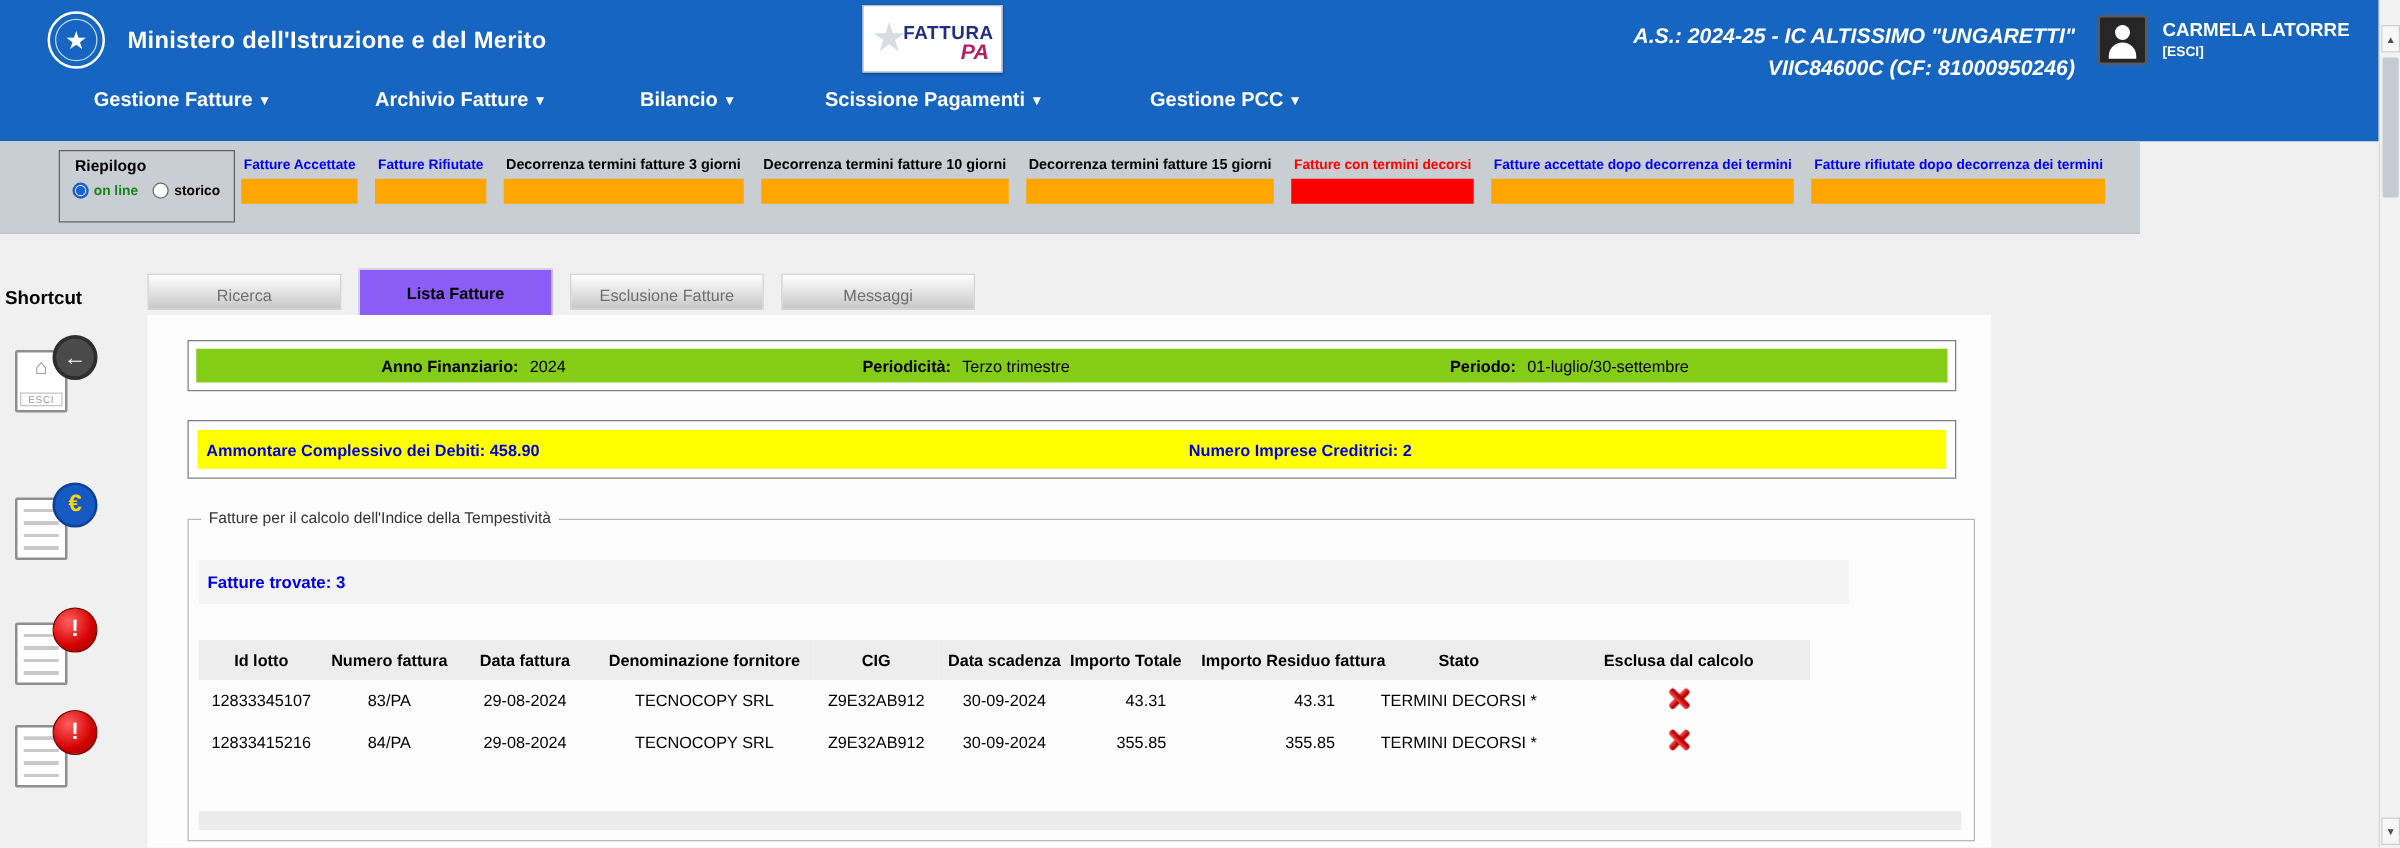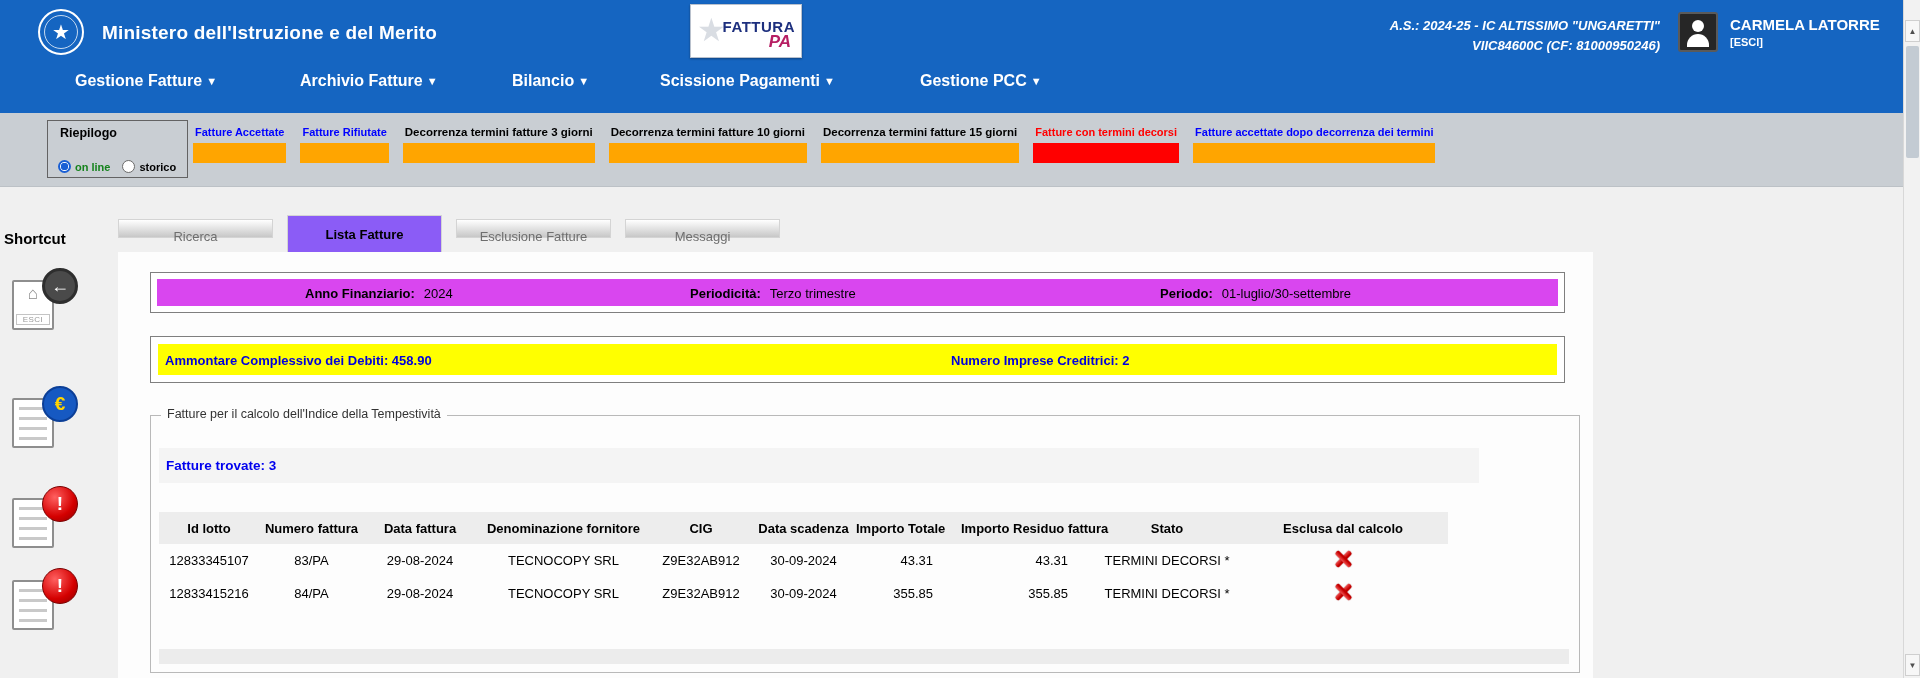--- a/index.html
+++ b/index.html
@@ -15,35 +15,35 @@
   .hdr { position:absolute; left:0; top:0; width:1903px; height:113px; background:#1565c1; }
   .emblem { position:absolute; left:38px; top:9px; width:46px; height:46px; border:2px solid #fff; border-radius:50%;
             display:flex; align-items:center; justify-content:center; color:#fff; font-size:20px; }
   .emblem::after { content:""; position:absolute; inset:4px; border:1px solid rgba(255,255,255,.75); border-radius:50%; }
   .ministry { position:absolute; left:102px; top:22px; color:#fff; font-weight:bold; font-size:19px; letter-spacing:.2px; white-space:nowrap; }
   .applogo { position:absolute; left:690px; top:4px; width:112px; height:54px; background:#fff; border:1px solid #b9c1cd; box-shadow:0 1px 2px rgba(0,0,0,.35); }
   .applogo .wm { position:absolute; left:6px; top:6px; font-size:32px; color:#d9dde3; }
   .applogo .l1 { position:absolute; right:6px; top:13px; font-weight:bold; font-size:15px; color:#1d2f7e; letter-spacing:.5px; }
   .applogo .l2 { position:absolute; right:10px; top:27px; font-weight:bold; font-style:italic; font-size:17px; color:#b71f63; }
   .schoolinfo { position:absolute; left:1270px; top:16px; width:390px; text-align:right; color:#fff;
-                font-style:italic; font-weight:bold; font-size:13px; line-height:1.5; white-space:nowrap; }
+                font-style:italic; font-weight:bold; font-size:17px; line-height:1.5; white-space:nowrap; }
   .avatar { position:absolute; left:1678px; top:12px; width:40px; height:40px; background:#262626; border:2px solid #5a5a5a; border-radius:3px; }
   .av-head { width:12px; height:12px; border-radius:50%; background:#fff; margin:6px auto 0; }
   .av-body { width:22px; height:13px; border-radius:11px 11px 0 0; background:#fff; margin:2px auto 0; }
   .username { position:absolute; left:1730px; top:16px; color:#fff; font-weight:bold; font-size:15px; white-space:nowrap; }
   .esci { position:absolute; left:1730px; top:36px; color:#fff; font-weight:bold; font-size:11px; cursor:pointer; }
   .nav-item { position:absolute; top:72px; color:#fff; font-weight:bold; font-size:16px; white-space:nowrap; cursor:pointer; }
   .nav-item .arr { font-size:11px; vertical-align:1px; margin-left:4px; }
   .nav1{left:75px} .nav2{left:300px} .nav3{left:512px} .nav4{left:660px} .nav5{left:920px}
 
   
-  .statusband { position:absolute; left:0; top:113px; width:1903px; height:74px; background:#c9ced3; border-bottom:1px solid #bcc1c6; }
+  .statusband { position:absolute; left:0; top:113px; width:1712px; height:74px; background:#c9ced3; border-bottom:1px solid #bcc1c6; }
   .riep { position:absolute; left:47px; top:7px; width:141px; height:58px; border:1px solid #636363; }
   .riep-title { margin:5px 0 0 12px; font-weight:bold; font-size:12.5px; }
-  .riep-opts { display:flex; gap:12px; margin:20px 0 0 10px; align-items:center; }
+  .riep-opts { display:flex; gap:12px; margin:6px 0 0 10px; align-items:center; }
   .ropt { display:flex; align-items:center; gap:4px; font-size:11px; font-weight:bold; cursor:pointer; }
   .radio { width:13px; height:13px; border-radius:50%; background:#fff; border:1px solid #6a6a6a; display:inline-block; }
   .radio.sel { border:2px solid #1a5fd4; background:radial-gradient(circle, #1a5fd4 0 3.5px, #fff 4px); }
   .onl { color:#15831c; }
   .sitems { position:absolute; left:193px; top:13px; display:flex; gap:14px; }
   .sitem { display:flex; flex-direction:column; }
   .sitem .slbl { font-size:11px; font-weight:bold; white-space:nowrap; text-align:center; padding:0 2px; }
   .sitem .slbl.black { font-size:11.5px; color:#000; }
   .sitem .slbl.blue  { color:#0000ff; cursor:pointer; }
   .sitem .slbl.red   { color:#ff0000; cursor:pointer; }
@@ -60,29 +60,29 @@
   .home-glyph { position:absolute; left:0; right:0; top:2px; text-align:center; font-size:17px; color:#8a8a8a; }
   .home-word { position:absolute; left:0; right:0; bottom:3px; text-align:center; font-size:8px; color:#9a9a9a; letter-spacing:.5px; border:1px solid #c4c4c4; margin:0 2px; }
   .badge { position:absolute; right:0; top:0; width:36px; height:36px; border-radius:50%;
            display:flex; align-items:center; justify-content:center; font-weight:bold; }
   .badge.dark { background:#4a4a4a; border:3px solid #2e2e2e; color:#fff; font-size:18px; }
   .badge.blue { background:#1659c2; border:2px solid #0c3f97; color:#ffd400; font-size:19px; }
   .badge.red  { background:radial-gradient(circle at 35% 30%, #ff6060, #d40000 60%, #8d0000); border:1px solid #7a0000; color:#fff; font-size:19px; }
   .ic-home{top:268px} .ic-euro{top:386px} .ic-al1{top:486px} .ic-al2{top:568px}
 
   
-  .tab { position:absolute; top:219px; width:155px; height:19px; text-align:center; line-height:33px;
+  .tab { position:absolute; top:219px; width:155px; height:29px; text-align:center; line-height:33px;
          font-size:13px; color:#6e6e6e; background:linear-gradient(#ffffff, #c7c7c7); border:1px solid #d4d4d4; cursor:pointer; }
   .tab.active { top:215px; height:37px; line-height:37px; background:#8b5cf6; border-bottom:none; color:#000; font-weight:bold; }
   .tabA{left:118px} .tabB{left:287px} .tabC{left:456px} .tabD{left:625px}
 
   
   .panel { position:absolute; left:118px; top:252px; width:1475px; height:426px; background:#fdfdfd; }
   .infobox { position:absolute; left:32px; top:20px; width:1415px; height:41px; border:1px solid #7f7f7f; background:#fff; }
-  .infostrip { position:absolute; left:6px; right:6px; top:6px; bottom:6px; background:#d946ef; }
+  .infostrip { position:absolute; left:6px; right:6px; top:6px; bottom:6px; background:#84cc16; }
   .pair { position:absolute; top:50%; transform:translateY(-50%); font-size:13px; white-space:nowrap; }
   .pair b { font-weight:bold; }
   .pair span { margin-left:9px; }
   .pair1{left:148px} .pair2{left:533px} .pair3{left:1003px}
   .yellowbox { position:absolute; left:32px; top:84px; width:1415px; height:47px; border:1px solid #7f7f7f; background:#fff; }
   .yellowstrip { position:absolute; left:7px; right:7px; top:7px; bottom:7px; background:#ffff00; }
   .ytxt { position:absolute; top:50%; transform:translateY(-50%); color:#0000dd; font-weight:bold; font-size:13px; white-space:nowrap; }
   .y1{left:7px} .y2{left:793px}
   .fset { position:absolute; left:32px; top:163px; width:1430px; height:258px; border:1px solid #b9b9b9; }
   .legend { position:absolute; top:-9px; left:10px; background:#fdfdfd; padding:0 6px; font-size:12.5px; color:#333; white-space:nowrap; }
@@ -183,20 +183,24 @@
     <div class="sitem">
       <span class="slbl black">Decorrenza termini fatture 15 giorni</span>
       <span class="sbox b-orange"></span>
     </div>
     <div class="sitem">
       <span class="slbl red">Fatture con termini decorsi</span>
       <span class="sbox b-red"></span>
     </div>
     <div class="sitem">
       <span class="slbl blue">Fatture accettate dopo decorrenza dei termini</span>
+      <span class="sbox b-orange"></span>
+    </div>
+    <div class="sitem">
+      <span class="slbl blue">Fatture rifiutate dopo decorrenza dei termini</span>
       <span class="sbox b-orange"></span>
     </div>
   </div>
 </div>
 
 <div class="shortcut-title">Shortcut</div>
 
 <div class="sc-icon ic-home">
   <div class="doc">
     <div class="home-glyph">⌂</div>

